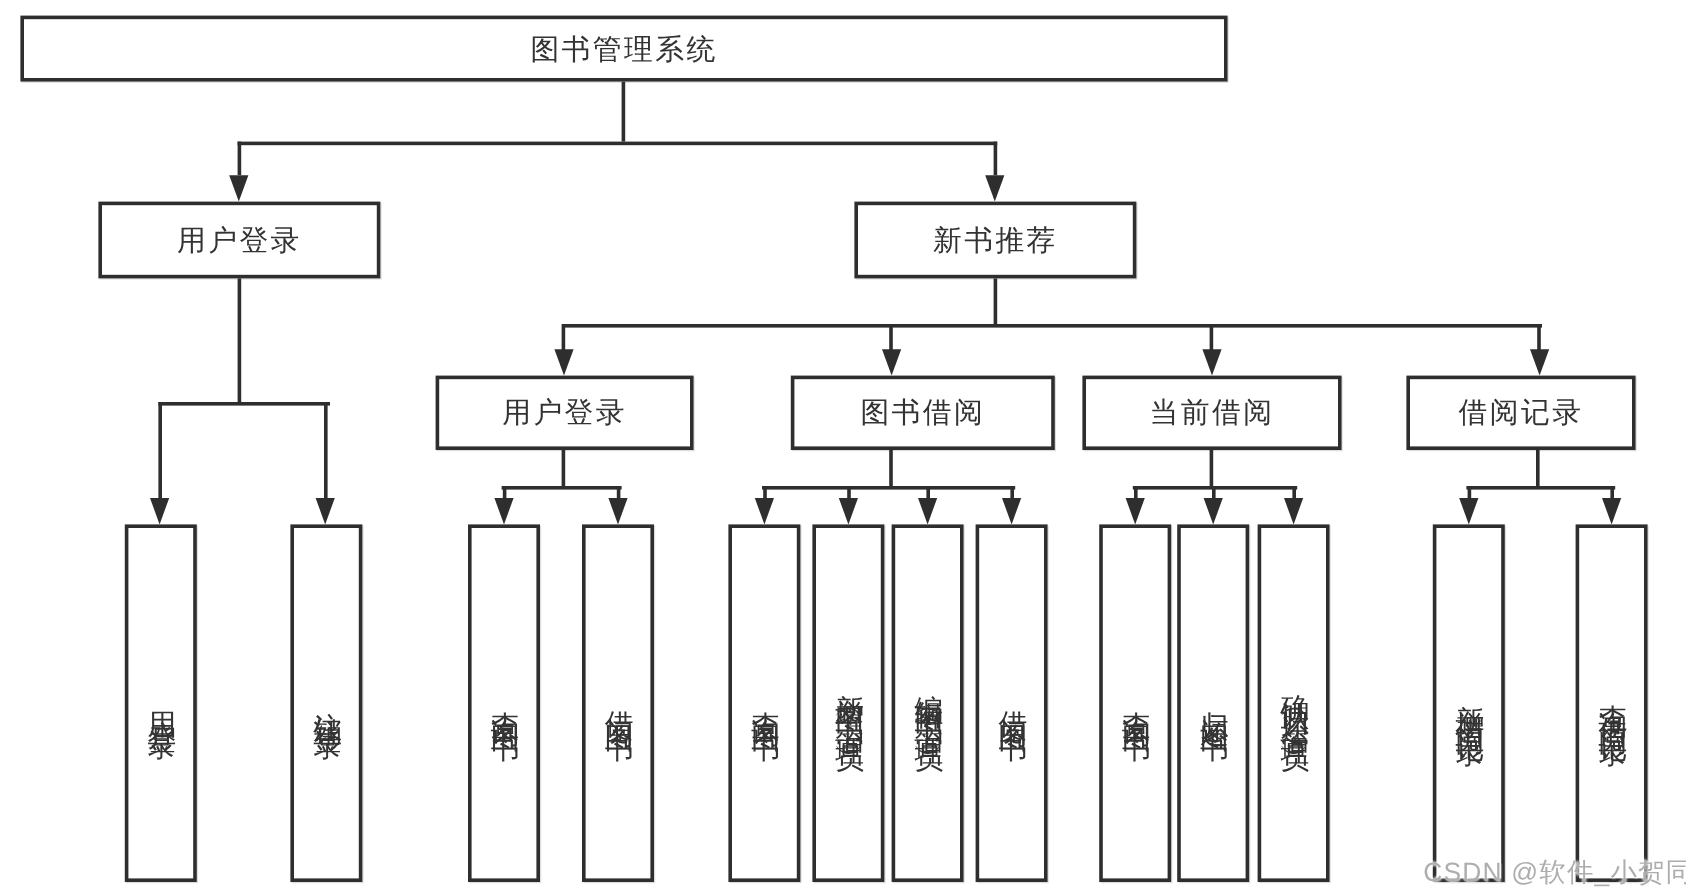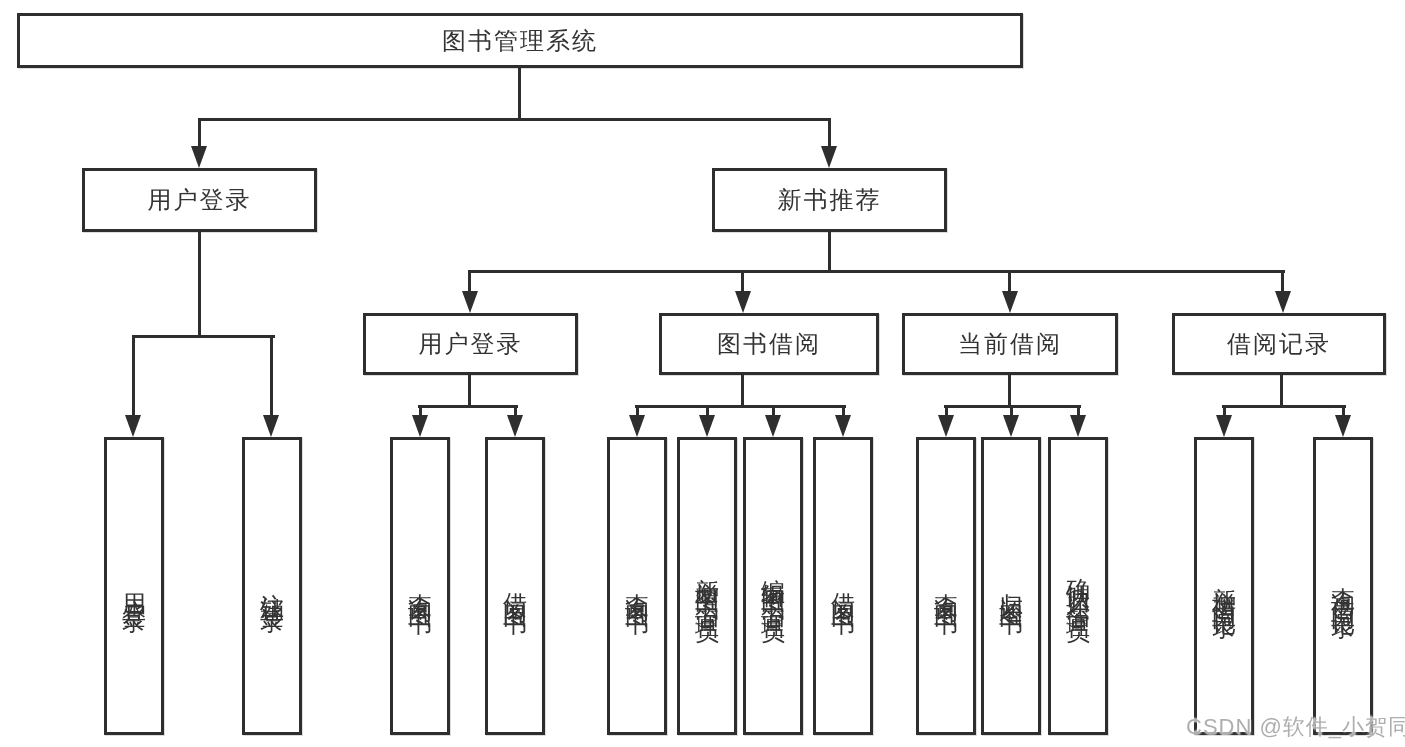--- a/index.html
+++ b/index.html
@@ -90,21 +90,21 @@
 
   <div class="hnode" style="left:363px;top:313px;width:215px;height:62px">
     <span>用户登录</span>
   </div>
   <div class="hnode" style="left:659px;top:313px;width:220px;height:62px">
     <span>图书借阅</span>
   </div>
   <div class="hnode" style="left:902px;top:313px;width:216px;height:62px">
     <span>当前借阅</span>
   </div>
-  <div class="hnode" style="left:1172px;top:313px;width:214px;height:62px">
+  <div class="hnode" style="left:1172px;top:313px;width:191px;height:62px">
     <span>借阅记录</span>
   </div>
 
   <div class="vl" style="left:468px;top:375px;height:30px"></div>
   <div class="vl" style="left:741px;top:375px;height:30px"></div>
   <div class="vl" style="left:1008px;top:375px;height:30px"></div>
   <div class="vl" style="left:1280px;top:375px;height:30px"></div>
 
   <div class="hl" style="left:418px;top:405px;width:100px"></div>
   <div class="hl" style="left:635px;top:405px;width:211px"></div>

